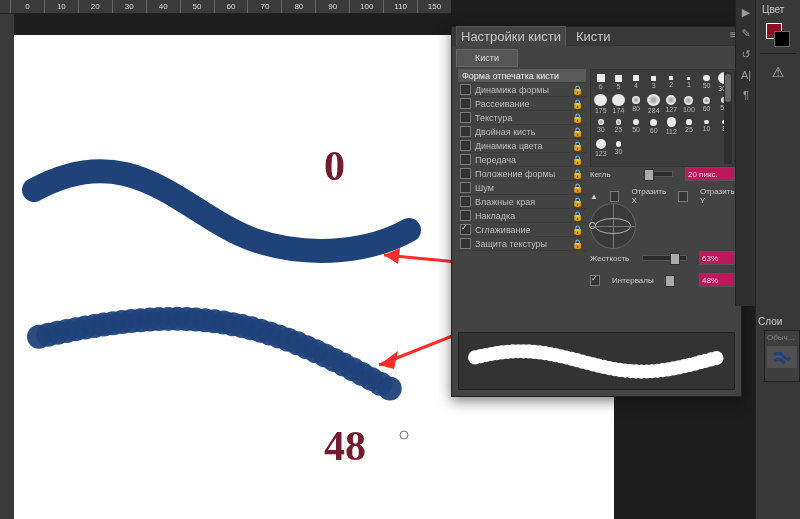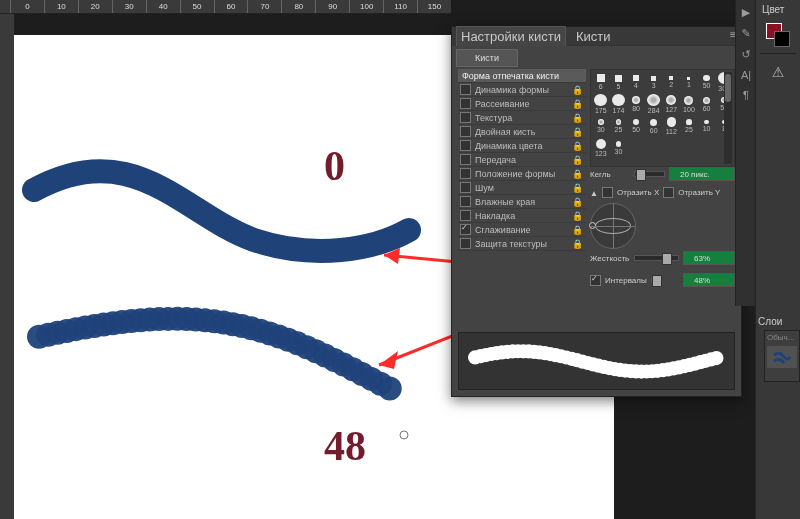--- a/index.html
+++ b/index.html
@@ -26,22 +26,22 @@
   .lock{margin-left:auto;color:#888;font-size:9px}
   .presets{position:absolute;left:138px;top:42px;right:6px;height:92px;display:grid;grid-template-columns:repeat(8,1fr);grid-auto-rows:20px;gap:2px;overflow:hidden;border:1px solid #333;padding:2px;background:#3c3c3c}
   .preset{display:flex;flex-direction:column;align-items:center;justify-content:center;gap:1px}
   .preset .dot{background:#eaeaea;border-radius:50%}
   .preset .sq{background:#eaeaea;width:12px;height:12px}
   .preset .sz{width:11px;height:11px}
   .preset span{font-size:7px;color:#bbb;line-height:1}
   .preset.tex .dot{background:radial-gradient(#aaa 20%,#eee 60%)}
   .scroll{position:absolute;right:2px;top:2px;bottom:2px;width:8px;background:#2e2e2e}
   .scroll .thumb{position:absolute;top:2px;left:1px;right:1px;height:28px;background:#666;border-radius:3px}
-  .row{position:absolute;left:138px;right:6px;display:flex;align-items:center;gap:4px;font-size:8px;color:#ccc}
-  .row input{width:44px;height:12px;background:#15803d;border:1px solid #555;color:#ddd;font-size:8px;padding:0 10px}
+  .row{position:absolute;left:138px;right:6px;display:flex;align-items:center;gap:12px;font-size:8px;color:#ccc}
+  .row input{width:44px;height:12px;background:#be185d;border:1px solid #555;color:#ddd;font-size:8px;padding:0 2px}
   .row .lbl{min-width:40px}
   .slider{height:4px;background:#2b2b2b;border:1px solid #555;flex:1;position:relative}
   .slider .sh{position:absolute;top:-3px;width:8px;height:10px;background:#aaa;border:1px solid #333}
   .angbox{width:44px;height:44px;border:1px solid #666;border-radius:50%;position:relative;background:#3a3a3a}
   .angbox::before{content:"";position:absolute;left:50%;top:0;bottom:0;border-left:1px solid #777}
   .angbox::after{content:"";position:absolute;top:50%;left:0;right:0;border-top:1px solid #777}
   .angbox .ell{position:absolute;left:4px;right:4px;top:14px;bottom:14px;border:1px solid #aaa;border-radius:50%}
   .angbox .knob{position:absolute;width:5px;height:5px;border:1px solid #ccc;border-radius:50%;top:18px;left:-2px;background:#3a3a3a}
   .preview{position:absolute;left:6px;right:6px;bottom:6px;height:56px;background:#333;border:1px solid #222;display:flex;align-items:center;justify-content:center}
   .preview svg{width:96%;height:80%}

